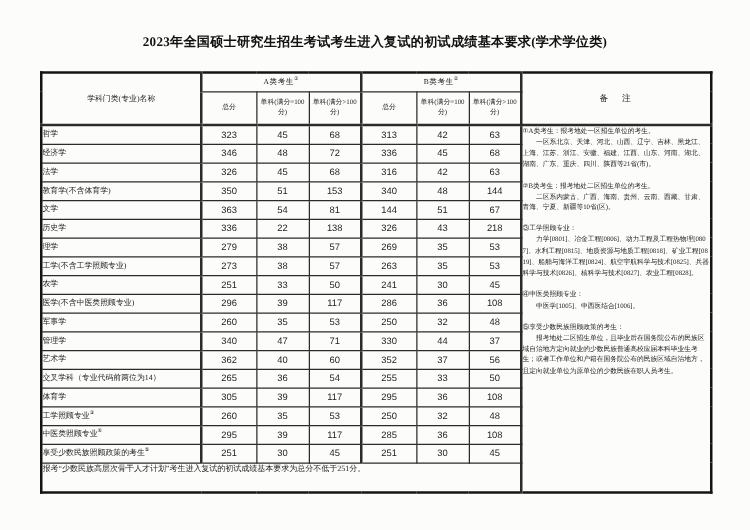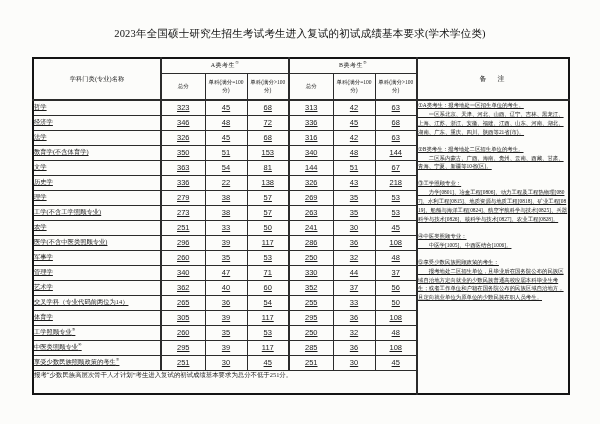--- a/index.html
+++ b/index.html
@@ -8,21 +8,21 @@
     background:#fcfcfa;
     font-family:"Liberation Sans",sans-serif;
     color:#1c1c1c;
     position:relative;
     overflow:hidden;
   }
   .page{position:absolute;inset:0;}
   .doc-title{
     position:absolute;top:27px;left:0;width:100%;
     text-align:center;
-    font-size:10.5px;font-weight:normal;
+    font-size:10.5px;font-weight:bold;
     color:#111;
     letter-spacing:0.2px;
     font-family:"Liberation Serif",serif;
   }
   table.score-table{
     position:absolute;left:32px;top:57px;
     width:536px;
     border-collapse:collapse;
     table-layout:fixed;
     border:2px solid #141414;
@@ -52,21 +52,21 @@
     word-break:break-all;
     padding:1px 2px;
     font-family:"Liberation Serif",serif;
   }
   .remarks-head{
     font-size:7px;font-weight:bold;
     letter-spacing:2px;
     text-align:center;
     font-family:"Liberation Serif",serif;
   }
-  tbody tr.data-row{height:15px;text-decoration:underline;}
+  tbody tr.data-row{height:15px;}
   .label-cell{
     font-size:6.3px;
     padding-left:4px;
     text-align:left;
     white-space:nowrap;
     font-family:"Liberation Serif",serif;
   }
   .num-cell{
     font-size:7.5px;
     text-align:center;

